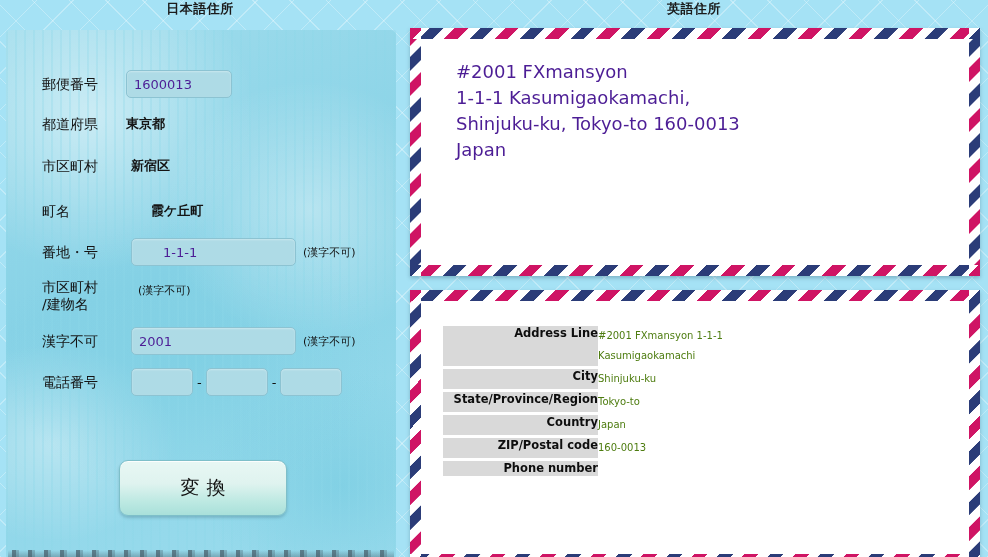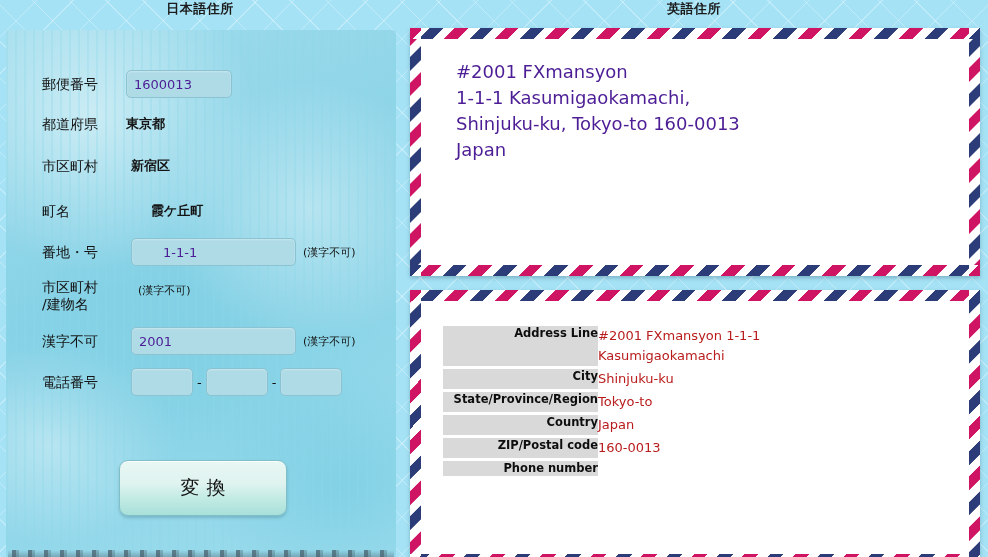--- a/index.html
+++ b/index.html
@@ -169,22 +169,22 @@
     background: #d9d9d9;
     text-align: right;
     font-weight: bold;
     font-size: 11.5px;
     color: #0d0d0d;
     padding: 5px 7px 5px 6px;
     width: 155px;
     line-height: 15px;
   }
   .kv-val {
-    font-size: 13px;
-    color: #b91c1c;
+    font-size: 10px;
+    color: #4d7c0f;
     padding: 4px 0 4px 8px;
     line-height: 20px;
     white-space: pre-line;
   }
   .kv-spacer { height: 3px; }
 </style>
 </head>
 <body>
 
 <div class="col-title" id="title-jp">日本語住所</div>

